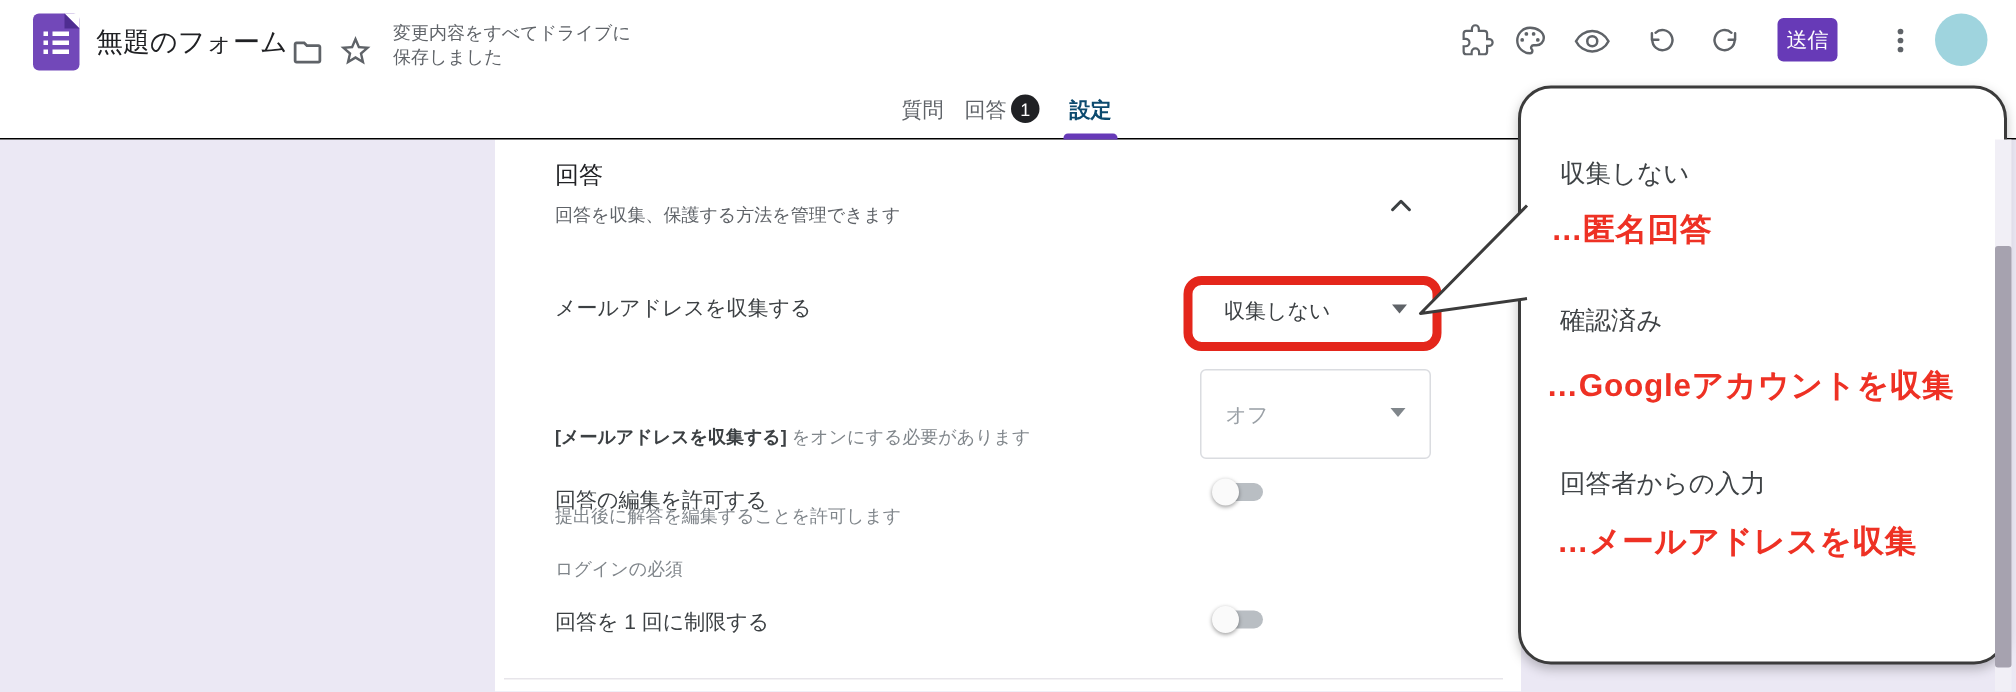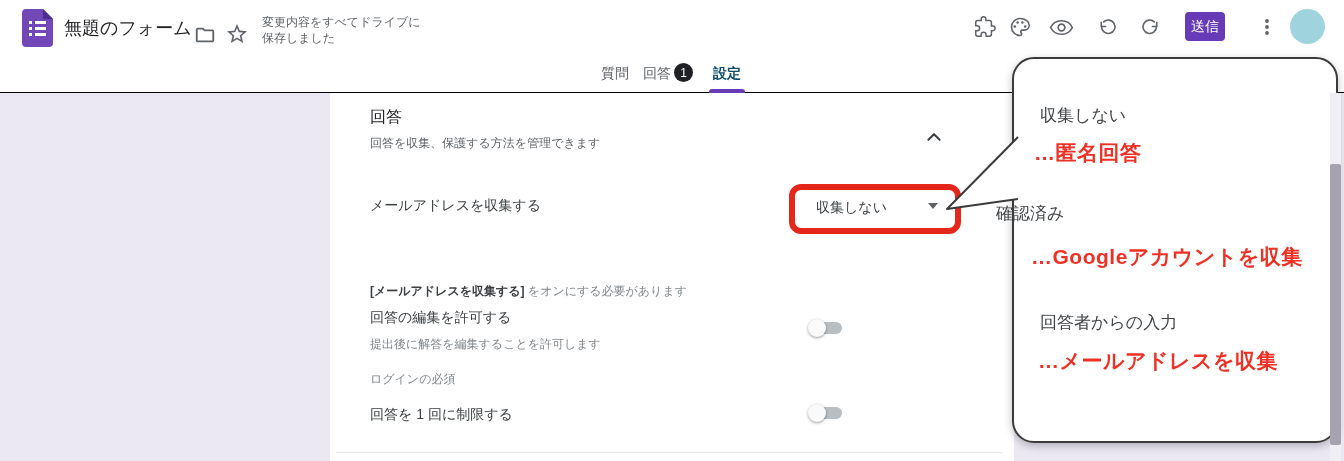--- a/index.html
+++ b/index.html
@@ -176,22 +176,26 @@
 
   <div class="row-label" style="left:370px; top:197px;">メールアドレスを収集する</div>
   <div class="select-plain">
     <div class="val">収集しない</div>
     <div class="caret" style="left:128px; top:15px;"></div>
   </div>
 
   <div class="row-note" style="left:370px; top:271px;margin-top:12px;">
     <b>[メールアドレスを収集する]</b><span> をオンにする必要があります</span>
   </div>
-
-  <div class="row-label" style="left:370px; top:309px;">回答の編集を許可する</div>
+  <div class="select-outlined">
+    <div class="val">オフ</div>
+    <div class="caret" style="left:126px; top:25px; border-top-color:#80868b;"></div>
+  </div>
+
+  <div class="row-label" style="left:370px; top:325px;">回答の編集を許可する</div>
   <div class="row-note" style="left:370px; top:336px;">提出後に解答を編集することを許可します</div>
   <div class="toggle" style="left:808px; top:318px;">
     <div class="track"></div>
     <div class="thumb"></div>
   </div>
 
   <div class="row-note" style="left:370px; top:371px;">ログインの必須</div>
 
   <div class="row-label" style="left:370px; top:406px;">回答を 1 回に制限する</div>
   <div class="toggle" style="left:808px; top:403px;">
@@ -203,21 +207,21 @@
 
   <div class="red-box"></div>
 
   <div class="callout"></div>
   <svg class="tail-svg">
     <path d="M1018,137 L947,209 L1018,199" fill="#ffffff" stroke="#3b3b3b" stroke-width="2" stroke-linejoin="round"></path>
   </svg>
 
   <div class="co-term" style="left:1040px; top:104px;">収集しない</div>
   <div class="co-desc" style="left:1034px; top:139px;">…匿名回答</div>
-  <div class="co-term" style="left:996px; top:202px;font-family:Liberation Serif, serif;">確認済み</div>
+  <div class="co-term" style="left:1040px; top:202px;font-family:Liberation Serif, serif;">確認済み</div>
   <div class="co-desc" style="left:1031px; top:243px;">…Googleアカウントを収集</div>
   <div class="co-term" style="left:1040px; top:311px;">回答者からの入力</div>
   <div class="co-desc" style="left:1038px; top:347px;">…メールアドレスを収集</div>
 
   <div class="sb-track"></div>
   <div class="sb-thumb"></div>
 
 </div>
 
 </body></html>

